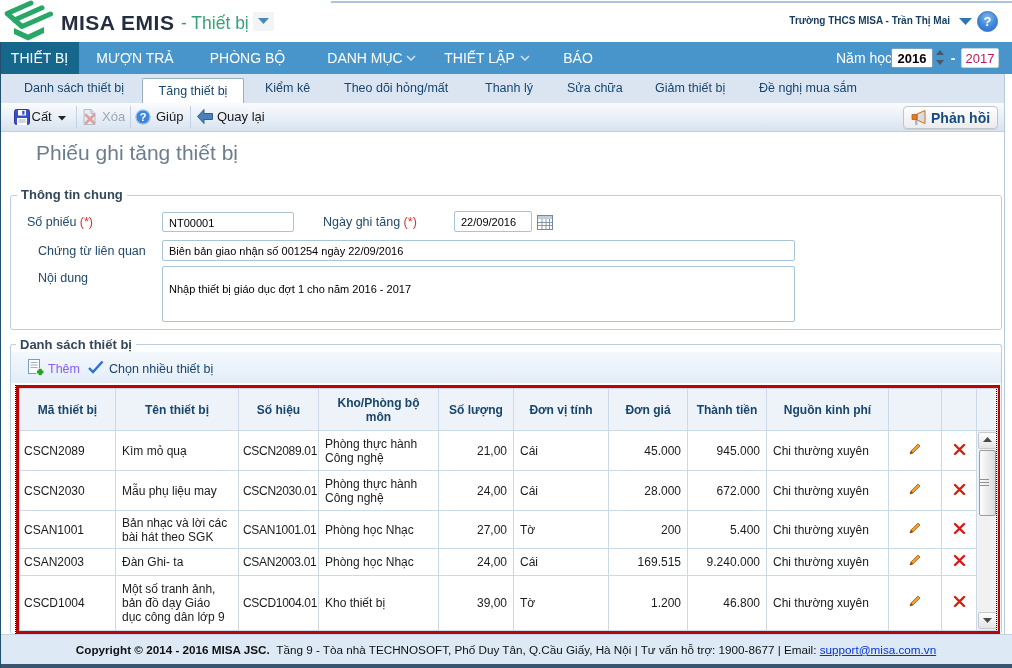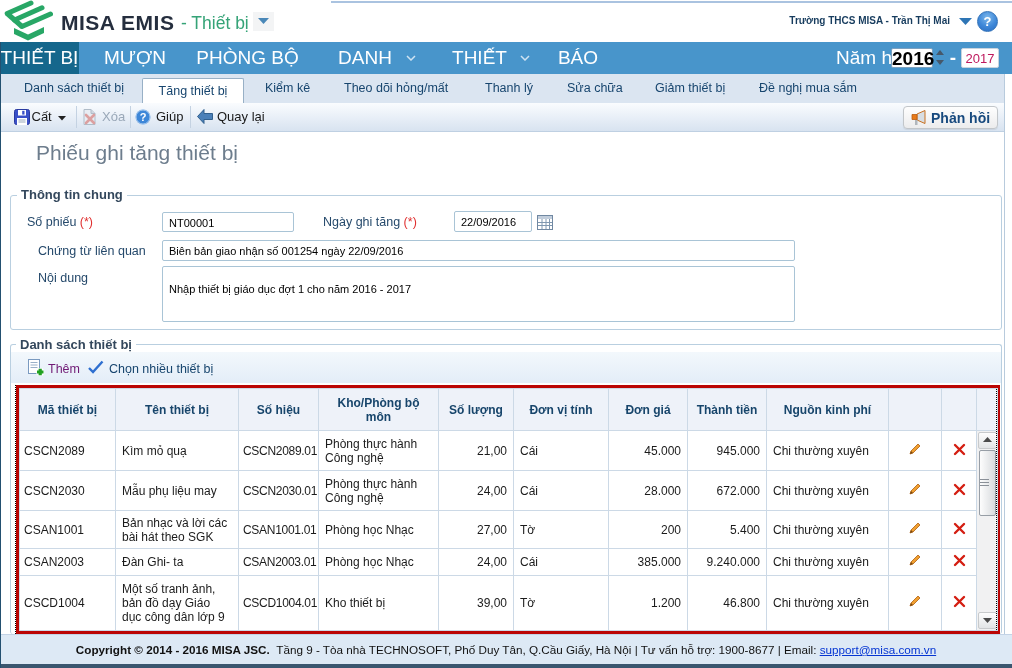--- a/index.html
+++ b/index.html
@@ -16,23 +16,23 @@
 #moddrop { position:absolute; left:253px; top:12px; width:21px; height:19px; background:#f3f4f5; text-align:center; }
 #moddrop svg { margin-top:6px; display:block; margin-left:5px; } #userdrop svg { display:block; }
 #usertext { position:absolute; right:62px; top:15px; font-size:10px; font-weight:bold; color:#173c5e; }
 #userdrop { position:absolute; left:959px; top:18px; }
 #helpcirc { position:absolute; left:977px; top:11px; width:21px; height:21px; border-radius:50%;
   background:radial-gradient(circle at 50% 30%, #7db8ec 0%, #3e87d8 55%, #2a6cc2 100%);
   border:1px solid #3272b8; color:#fff; font-weight:bold; font-size:13px; text-align:center; line-height:20px; }
 
 
 #nav { position:absolute; left:0; top:42px; width:1012px; height:32px; background:#4895cb; }
-.navitem { position:absolute; top:0; height:32px; line-height:32px; color:#fff; font-size:19px; text-align:center; }
+.navitem { position:absolute; top:0; height:32px; line-height:32px; color:#fff; font-size:14px; text-align:center; }
 #nav-active { position:absolute; left:0; top:0; width:79px; height:32px; background:#15678c; }
-#yr1 { position:absolute; left:891px; top:6px; width:42px; height:20px; background:#fff; border:1px solid #7aa0c0; border-radius:2px; text-align:center; font-size:19px; font-weight:bold; color:#000; line-height:19px; }
+#yr1 { position:absolute; left:891px; top:6px; width:42px; height:20px; background:#fff; border:1px solid #7aa0c0; border-radius:2px; text-align:center; font-size:13px; font-weight:bold; color:#000; line-height:19px; }
 #yr2 { position:absolute; left:961px; top:6px; width:38px; height:20px; background:#fff; border:1px solid #c8d4de; border-radius:2px; text-align:center; font-size:13px; color:#be185d; line-height:19px; }
 .spin { position:absolute; left:936px; width:0; height:0; border-left:4.5px solid transparent; border-right:4.5px solid transparent; }
 
 
 #tabrow { position:absolute; left:0; top:74px; width:1004px; height:29px; background:#dbe5f1; }
 .tab { position:absolute; top:0; height:29px; line-height:29px; font-size:12.5px; color:#17456e; }
 #tab-active { position:absolute; left:142px; top:4px; width:102px; height:25px; background:#fff; border:1px solid #98b0c6; border-bottom:none; border-radius:2px 2px 0 0; text-align:center; line-height:24px; font-size:12.5px; color:#17456e; }
 
 
 #toolbar { position:absolute; left:0; top:103px; width:1004px; height:29px;
@@ -207,21 +207,21 @@
   <div class="fs-border" style="left:10px;top:212px;width:992px;height:290px;border-bottom:none;"></div>
   <div class="abs" style="left:11px;top:220px;width:990px;height:31px;background:linear-gradient(#f3f8fc,#e3edf8);"></div>
   <div class="legend" style="left:16px;top:205px;">Danh sách thiết bị</div>
 
   <svg class="abs" style="left:27px;top:227px;" width="18" height="18" viewBox="0 0 18 18">
     <rect x="1.5" y="0.5" width="11" height="14" fill="#fff" stroke="#7a9ac0"></rect>
     <path d="M3.5,3.5 H10.5 M3.5,6 H10.5 M3.5,8.5 H10.5" stroke="#9ab0c8" stroke-width="1"></path>
     <path d="M9.5,13 H17 M13.2,9.2 V16.8" stroke="#fff" stroke-width="5"></path>
     <path d="M10,13 H16.5 M13.2,9.7 V16.3" stroke="#21a121" stroke-width="3.2"></path>
   </svg>
-  <div class="lbl" style="left:48px;top:230px;color:#701a75;">Thêm</div>
+  <div class="lbl" style="left:48px;top:230px;color:#8b5cf6;">Thêm</div>
   <svg class="abs" style="left:88px;top:228px;" width="16" height="14">
       <path d="M1,8 L5,12 L14.5,1.5" stroke="#2e6fd0" stroke-width="2.4" fill="none"></path>
     </svg>
   <div class="lbl" style="left:109px;top:230px;color:#17456e;">Chọn nhiều thiết bị</div>
 
   <div class="dotl" style="left:15px;top:253px;height:249px;"></div>
   <div class="dotl" style="left:996px;top:257px;height:241px;"></div>
   <div id="grid">
     <table>
       <tbody>
@@ -309,21 +309,21 @@
                 <path d="M2,2 L11,11 M11,2 L2,11" stroke="#d41e12" stroke-width="2.4" stroke-linecap="round"></path>
               </svg></td>
       </tr>
       <tr style="height:27px;">
         <td class="c1">CSAN2003</td>
             <td>Đàn Ghi- ta</td>
             <td class="c3">CSAN2003.01</td>
             <td>Phòng học Nhạc</td>
         <td class="num">24,00</td>
             <td>Cái</td>
-            <td class="num">385.000</td>
+            <td class="num">169.515</td>
             <td class="num">9.240.000</td>
             <td>Chi thường xuyên</td>
         <td class="ico"><svg width="16" height="16" viewBox="0 0 16 16">
                 <path d="M3,13 L4,10 L11,3 L13,5 L6,12 Z" fill="#f0a030" stroke="#b06010" stroke-width="0.8"></path>
                 <path d="M3,13 L4,10 L6,12 Z" fill="#7a4a12"></path>
               </svg></td>
         <td class="ico"><svg width="13" height="13" viewBox="0 0 13 13">
                 <path d="M2,2 L11,11 M11,2 L2,11" stroke="#d41e12" stroke-width="2.4" stroke-linecap="round"></path>
               </svg></td>
       </tr>

